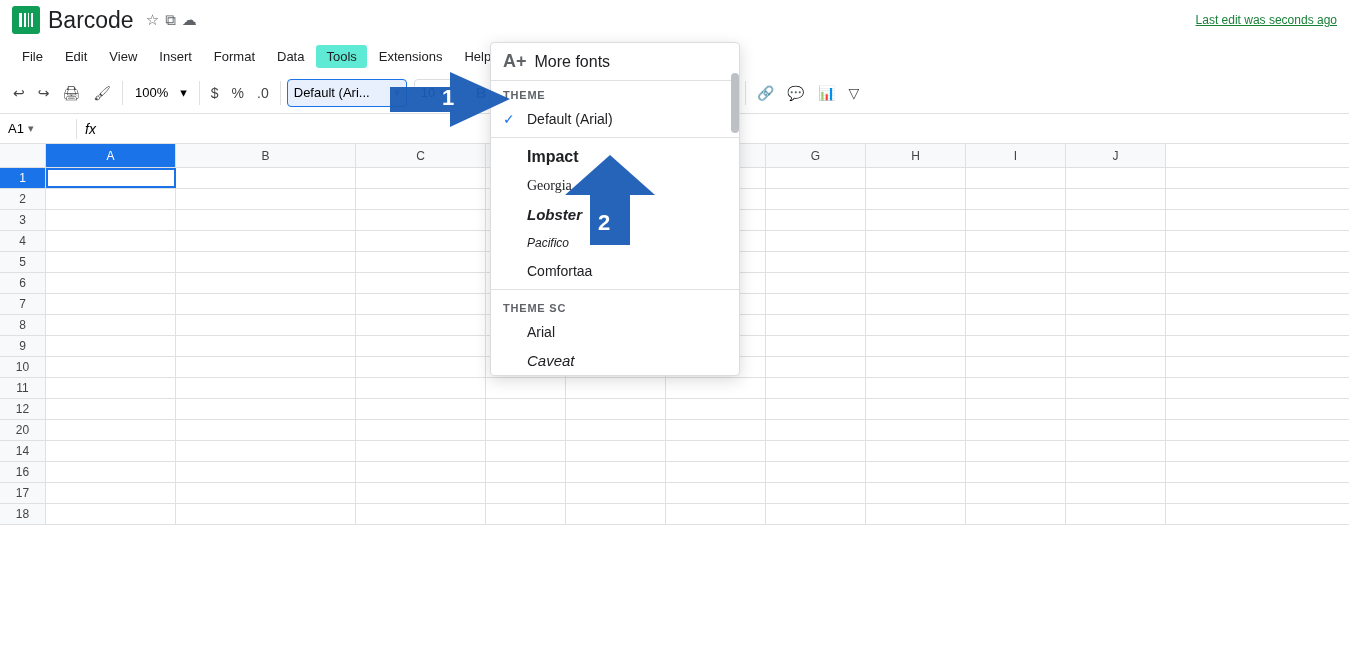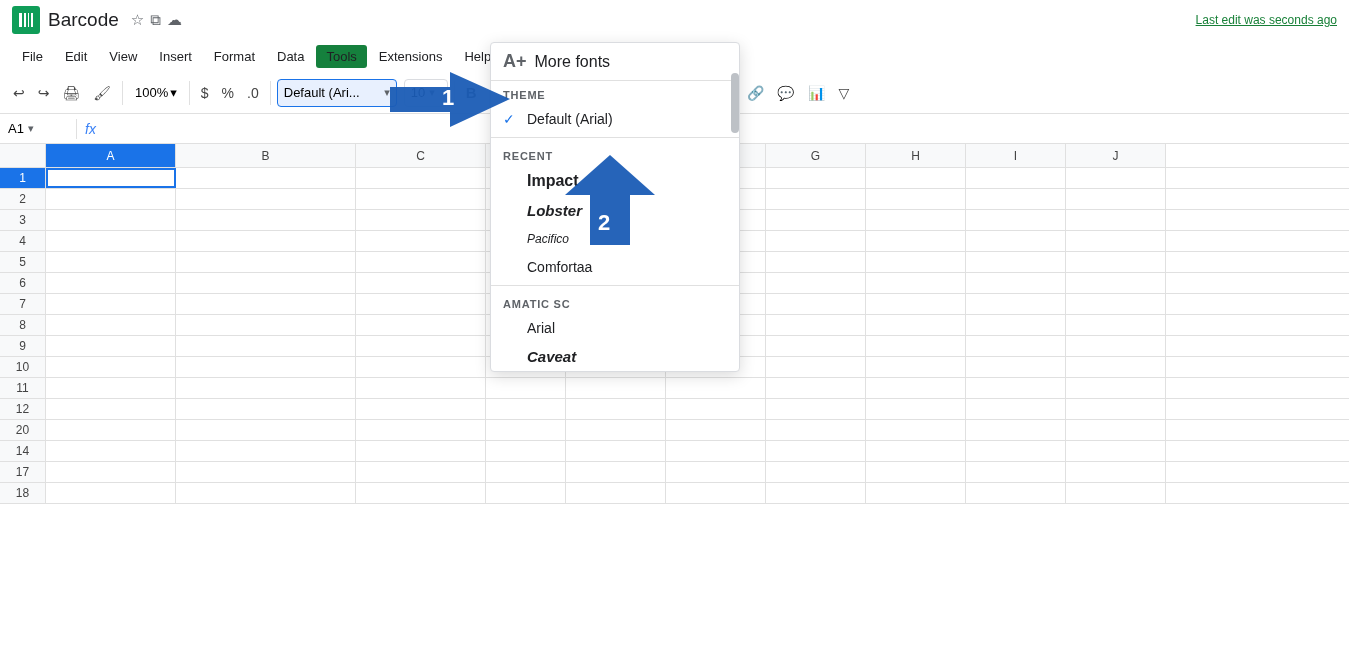--- a/index.html
+++ b/index.html
@@ -14,21 +14,21 @@
       gap: 8px;
     }
     .app-icon {
       width: 28px; height: 28px;
       background: #0f9d58;
       border-radius: 3px;
       display: flex; align-items: center; justify-content: center;
       color: white; font-size: 16px; font-weight: bold;
     }
     .title-text {
-      font-size: 19px;
+      font-size: 23px;
       color: #202124;
       margin-right: 4px;
     }
     .title-icons {
       display: flex; gap: 6px; align-items: center;
       color: #5f6368;
     }
     .title-icons span { cursor: pointer; font-size: 15px; }
     .last-edit {
       margin-left: auto;
@@ -72,21 +72,21 @@
       color: #444;
       font-size: 14px;
       display: flex; align-items: center; justify-content: center;
     }
     .toolbar-sep {
       width: 1px; height: 24px;
       background: #e0e0e0;
       margin: 0 3px;
     }
     .zoom-btn {
-      display: flex; align-items: center; gap: 2px;
+      display: flex; align-items: center; gap: 12px;
       padding: 3px 6px;
       border: none; background: none;
       cursor: pointer;
       border-radius: 3px;
       font-size: 13px;
     }
 
     
     .font-selector {
       display: flex; align-items: center;
@@ -127,21 +127,21 @@
       border-bottom: 1px solid #e0e0e0;
       padding: 0 8px;
       gap: 8px;
     }
     .cell-ref {
       min-width: 60px;
       font-size: 13px;
       display: flex; align-items: center; gap: 4px;
     }
     .formula-sep { width: 1px; height: 20px; background: #e0e0e0; }
-    .fx-icon { color: #3b82f6; font-size: 14px; font-style: italic; }
+    .fx-icon { color: #000000; font-size: 14px; font-style: italic; }
     .formula-input { flex: 1; border: none; outline: none; font-size: 13px; }
 
     
     .sheet-container {
       display: flex;
       flex-direction: column;
       height: calc(665px - 40px - 32px - 42px - 30px);
       overflow: hidden;
       position: relative;
     }
@@ -306,21 +306,21 @@
   <span class="last-edit">Last edit was seconds ago</span>
 </div>
 
 <div class="menu-bar">
   <span class="menu-item">File</span>
   <span class="menu-item">Edit</span>
   <span class="menu-item">View</span>
   <span class="menu-item">Insert</span>
   <span class="menu-item">Format</span>
   <span class="menu-item">Data</span>
-  <span class="menu-item" style="background:#15803d;">Tools</span>
+  <span class="menu-item" style="background:#5eead4;">Tools</span>
   <span class="menu-item">Extensions</span>
   <span class="menu-item">Help</span>
 </div>
 
 <div class="toolbar">
   <button class="toolbar-btn" title="Undo">↩</button>
   <button class="toolbar-btn" title="Redo">↪</button>
   <button class="toolbar-btn">🖨</button>
   <button class="toolbar-btn">🖌</button>
   <div class="toolbar-sep"></div>
@@ -582,20 +582,33 @@
           <div class="cell cell-c"></div>
           <div class="cell cell-d"></div>
           <div class="cell cell-e"></div>
           <div class="cell cell-f"></div>
           <div class="cell cell-g"></div>
           <div class="cell cell-h"></div>
           <div class="cell cell-i"></div>
           <div class="cell cell-j"></div>
         </div>
         <div class="grid-row">
+          <div class="row-number">16</div>
+          <div class="cell cell-a"></div>
+          <div class="cell cell-b"></div>
+          <div class="cell cell-c"></div>
+          <div class="cell cell-d"></div>
+          <div class="cell cell-e"></div>
+          <div class="cell cell-f"></div>
+          <div class="cell cell-g"></div>
+          <div class="cell cell-h"></div>
+          <div class="cell cell-i"></div>
+          <div class="cell cell-j"></div>
+        </div>
+        <div class="grid-row">
           <div class="row-number">17</div>
           <div class="cell cell-a"></div>
           <div class="cell cell-b"></div>
           <div class="cell cell-c"></div>
           <div class="cell cell-d"></div>
           <div class="cell cell-e"></div>
           <div class="cell cell-f"></div>
           <div class="cell cell-g"></div>
           <div class="cell cell-h"></div>
           <div class="cell cell-i"></div>
@@ -623,46 +636,49 @@
     <span class="more-fonts-icon">A+</span>
     <span class="more-fonts-label">More fonts</span>
   </div>
   <div class="font-dropdown-scroll">
     <div class="section-label">THEME</div>
     <div class="font-item">
       <span class="check-icon">✓</span>
       <span>Default (Arial)</span>
     </div>
     <div class="divider"></div>
-    <div class="section-label">RECENT</div>
     <div class="font-item no-check">
       <span class="check-icon">✓</span>
       <span style="font-family: Impact, sans-serif; font-weight: bold; font-size:16px;">Impact</span>
     </div>
     <div class="font-item no-check">
       <span class="check-icon">✓</span>
+      <span style="font-family: Georgia, serif;">Georgia</span>
+    </div>
+    <div class="font-item no-check">
+      <span class="check-icon">✓</span>
       <span style="font-style: italic; font-weight: bold; font-size:15px;">Lobster</span>
     </div>
     <div class="font-item no-check">
       <span class="check-icon">✓</span>
       <span style="font-style: italic; font-weight: normal; font-size:12px;">Pacifico</span>
     </div>
     <div class="font-item no-check">
       <span class="check-icon">✓</span>
       <span>Comfortaa</span>
     </div>
     <div class="divider"></div>
-    <div class="section-label">AMATIC SC</div>
+    <div class="section-label">THEME SC</div>
     <div class="font-item no-check">
       <span class="check-icon">✓</span>
       <span>Arial</span>
     </div>
     <div class="font-item no-check">
       <span class="check-icon">✓</span>
-      <span style="font-style: italic; font-size: 15px; font-weight: bold;">Caveat</span>
+      <span style="font-style: italic; font-size: 15px;">Caveat</span>
     </div>
     <div class="scrollbar-thumb"></div>
   </div>
 </div>
 
 <div style="position:fixed; top: 155px; left: 565px; width: 90px; height: 90px; z-index: 2000; pointer-events:none;">
   <svg viewBox="0 0 90 90" width="90" height="90">
     <polygon points="45,0 90,40 65,40 65,90 25,90 25,40 0,40" fill="#1a5cb5" opacity="0.95"></polygon>
     <text x="33" y="75" font-size="22" font-weight="bold" fill="white" font-family="Arial">2</text>
   </svg>

